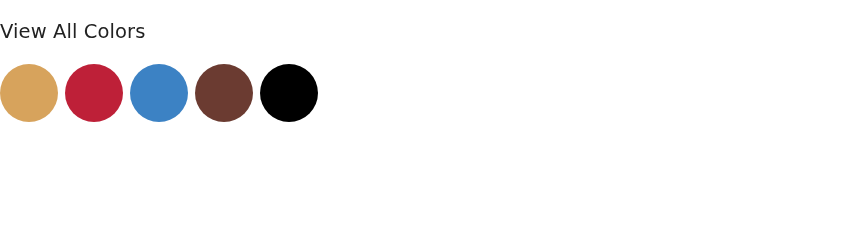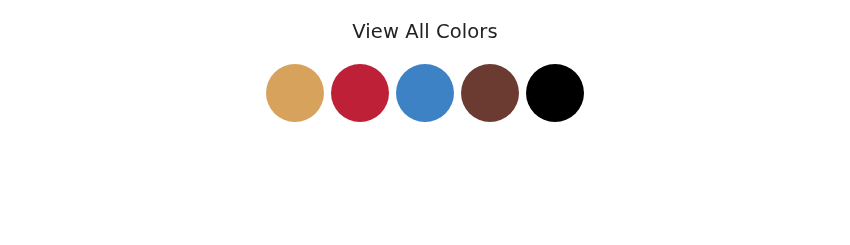--- a/index.html
+++ b/index.html
@@ -15,21 +15,21 @@
     overflow: hidden;
   }
 
   .palette-panel {
     width: 850px;
     height: 210px;
     box-sizing: border-box;
     background: #ffffff;
     display: flex;
     flex-direction: column;
-    align-items: center;
+    align-items: flex-start;
   }
 
   .palette-title {
     margin: 0;
     padding: 0;
     font-family: "DejaVu Sans", sans-serif;
     font-size: 19.5px;
     font-weight: 400;
     line-height: 1;
     color: #222222;

